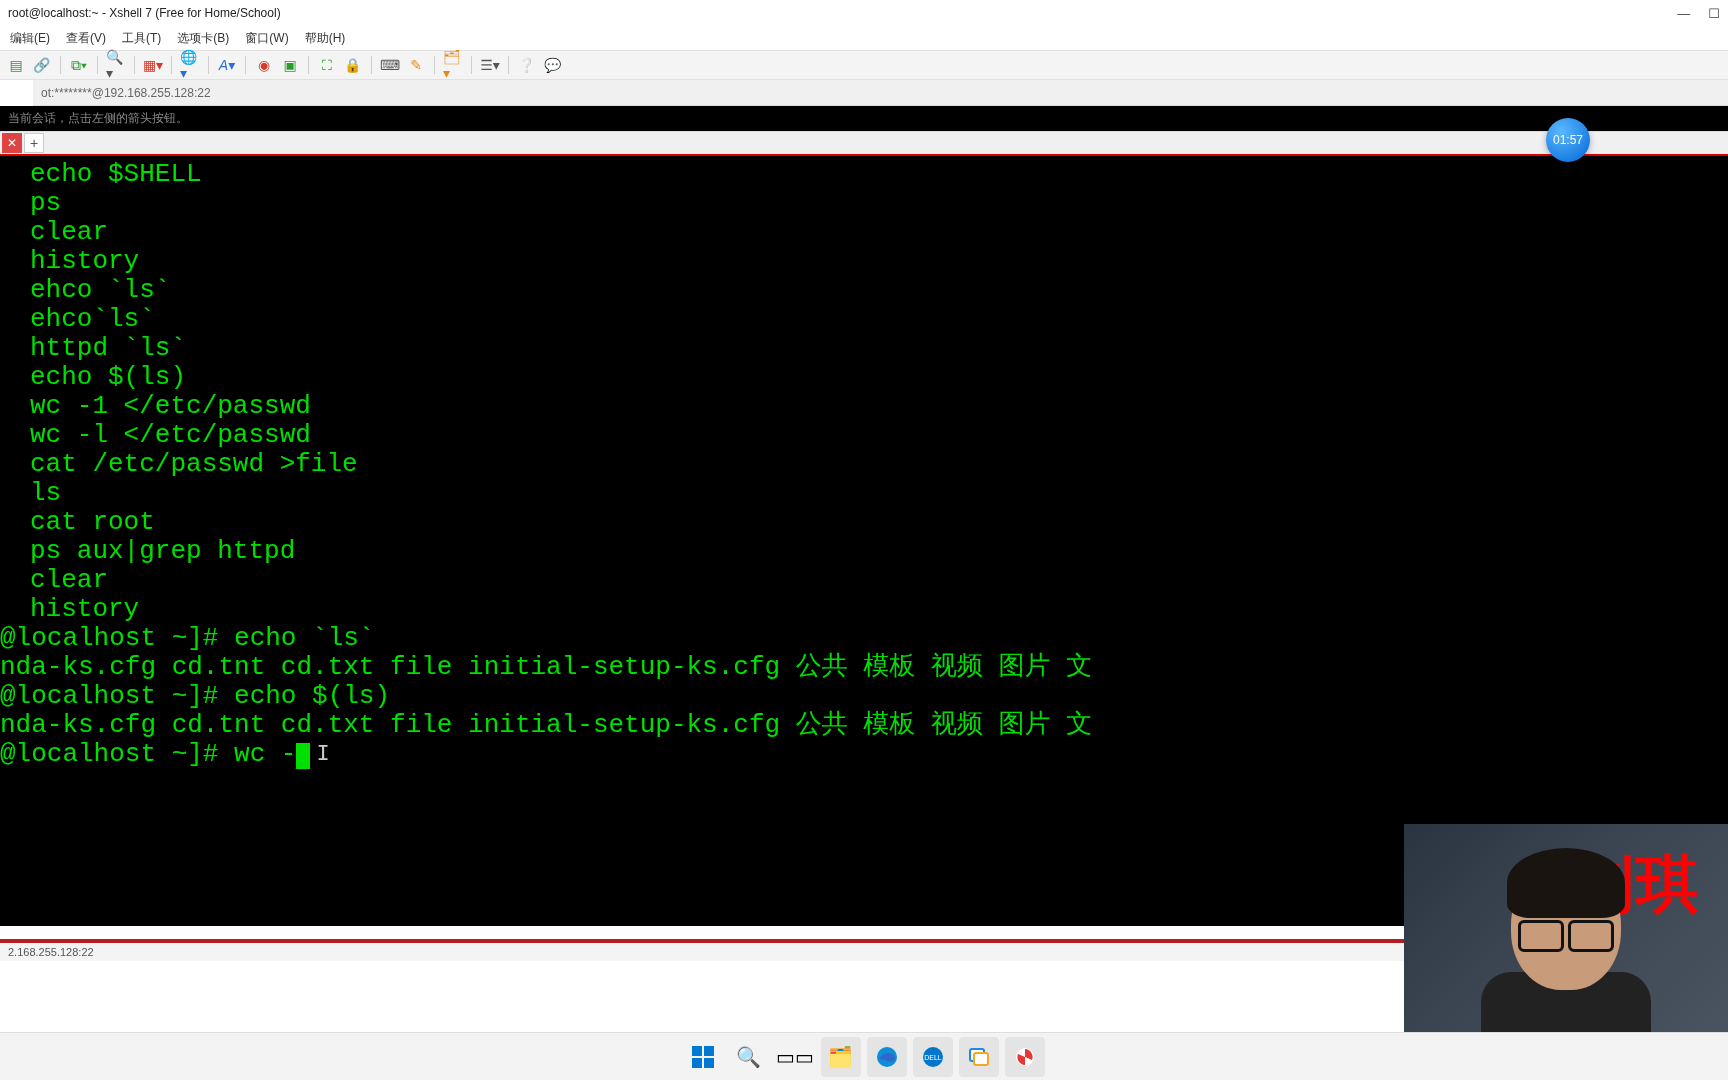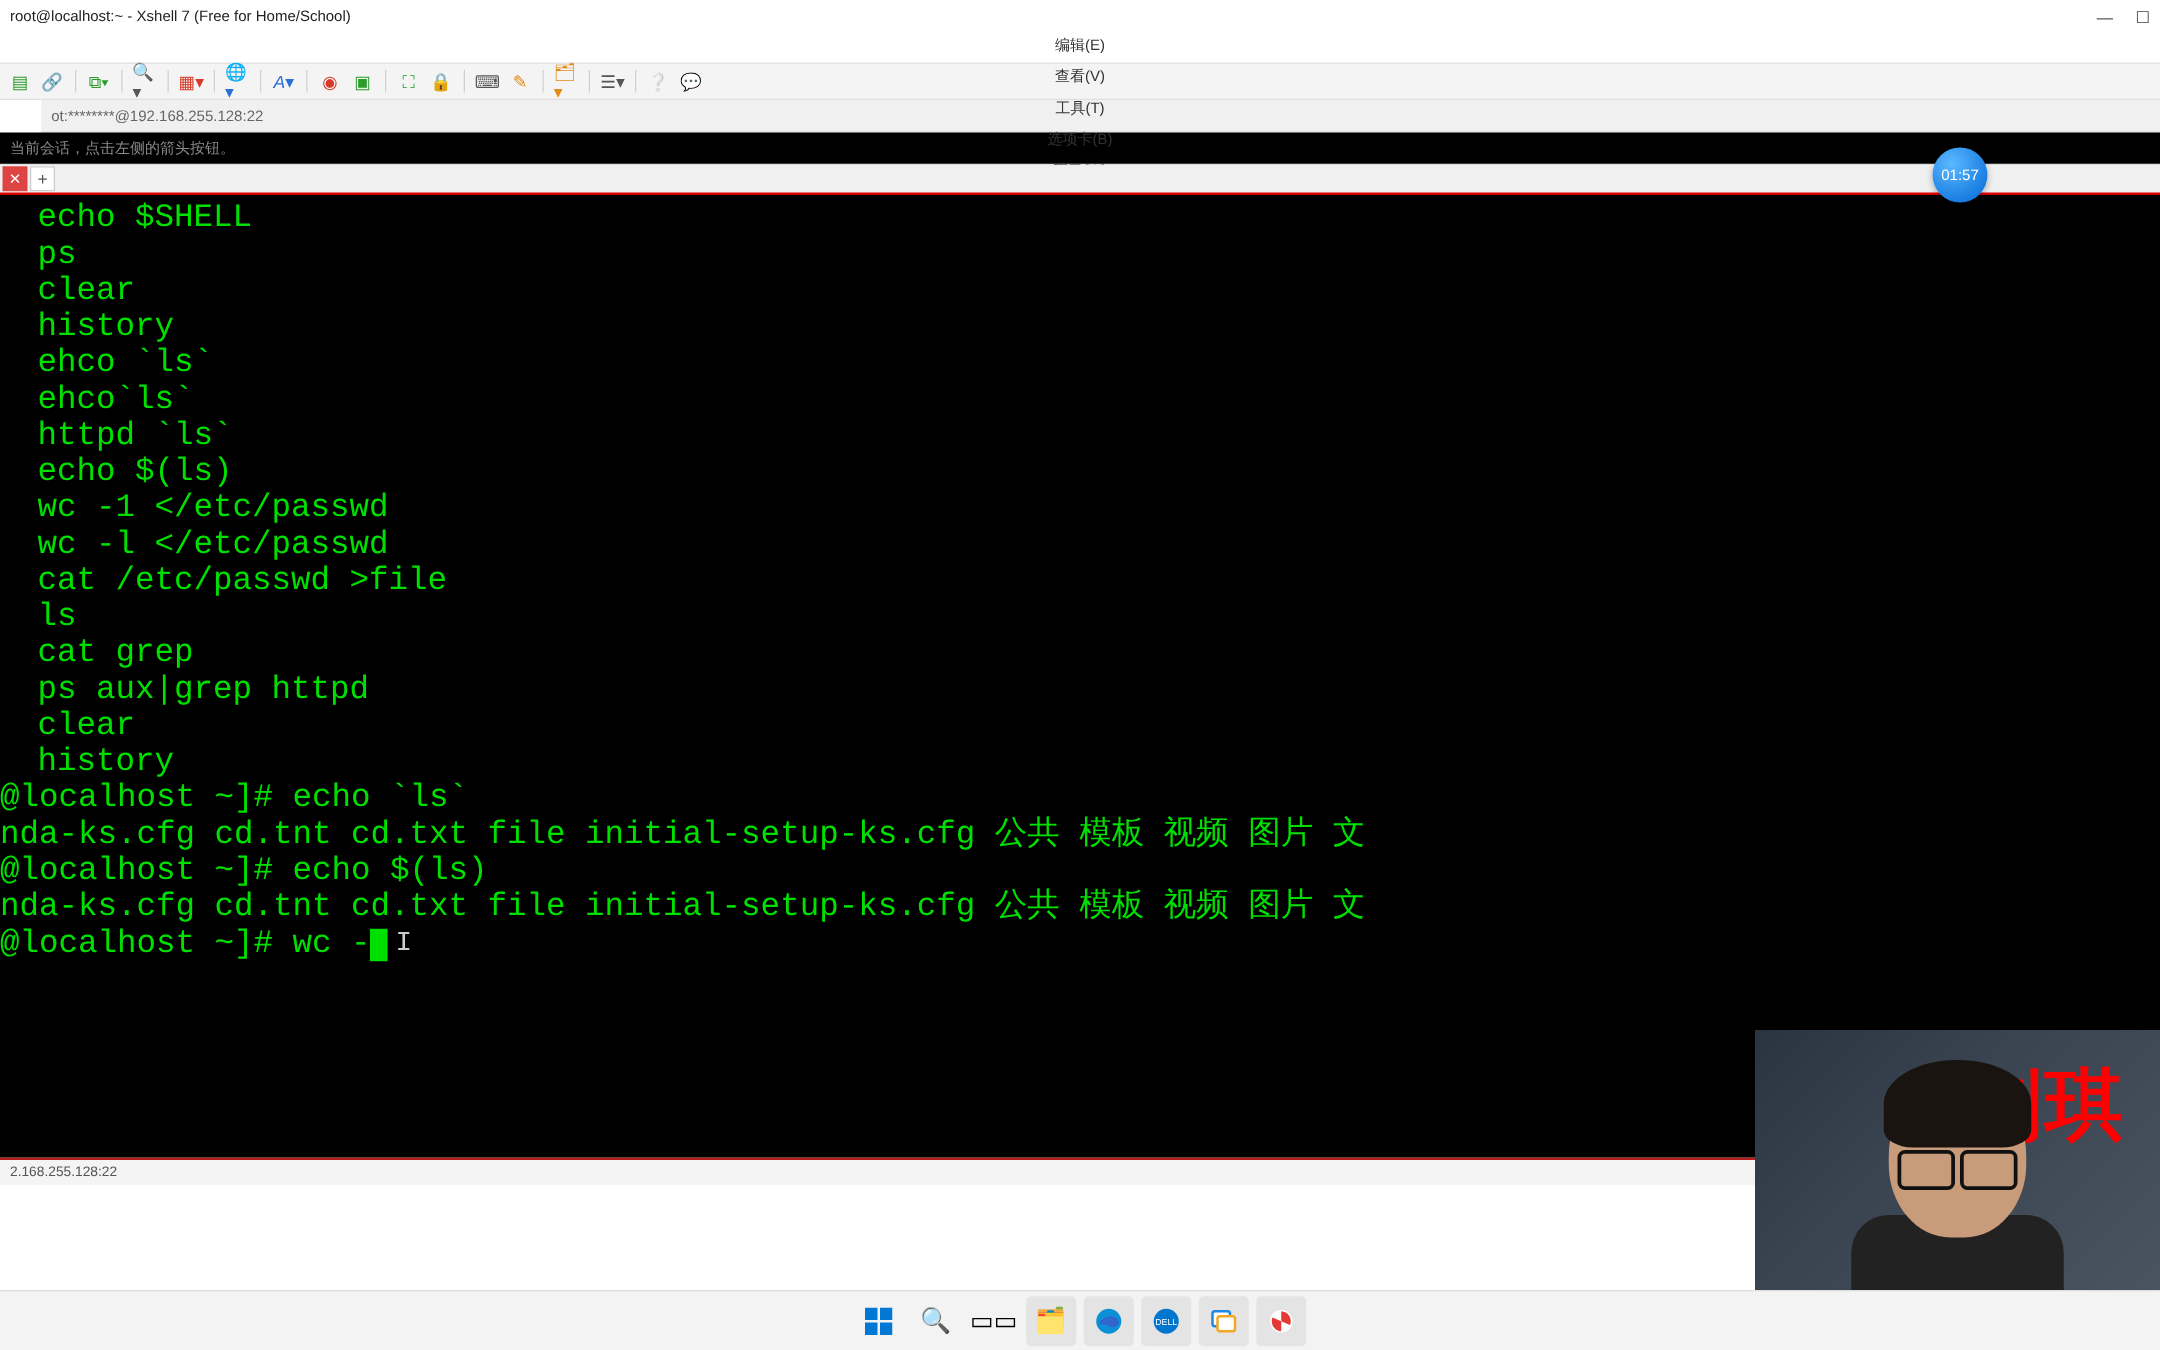--- a/index.html
+++ b/index.html
@@ -1,36 +1,36 @@
 <!DOCTYPE html>
 <html><head>
 <meta charset="utf-8">
 <style>
   * { margin: 0; padding: 0; box-sizing: border-box; }
   html, body { width: 1728px; height: 1080px; overflow: hidden; font-family: "Segoe UI", Tahoma, sans-serif; background: #fff; }
   .title-bar { height: 26px; background: #fff; display: flex; align-items: center; padding: 0 8px; font-size: 12px; color: #222; justify-content: space-between; }
   .title-bar .win-ctrls { display: flex; gap: 18px; font-size: 13px; color: #444; }
-  .menu-bar { height: 24px; background: #fff; display: flex; align-items: center; padding: 0 4px; font-size: 12px; color: #333; gap: 4px; flex-direction: column; }
+  .menu-bar { height: 24px; background: #fff; display: flex; align-items: center; padding: 0 4px; font-size: 12px; color: #333; gap: 4px; }
   .menu-bar span { padding: 2px 6px; }
   .toolbar { height: 30px; background: #f4f4f4; border-top: 1px solid #e0e0e0; border-bottom: 1px solid #e0e0e0; display: flex; align-items: center; padding: 0 6px; gap: 6px; }
   .tb-btn { width: 20px; height: 20px; display: inline-flex; align-items: center; justify-content: center; font-size: 14px; color: #555; }
   .tb-sep { width: 1px; height: 18px; background: #d0d0d0; margin: 0 2px; }
   .address-bar { height: 26px; background: #f0f0f0; display: flex; align-items: center; padding: 0 8px; font-size: 12px; color: #666; border-bottom: 1px solid #e0e0e0; margin-left: 33px; }
   .hint-bar { height: 26px; background: #000000; display: flex; align-items: center; padding: 0 8px; font-size: 12px; color: #888; border-bottom: 1px solid #ddd; }
   .tab-bar { height: 24px; background: #f0f0f0; display: flex; align-items: center; border-bottom: 2px solid #d00; position: relative; }
   .tab-close { width: 20px; height: 20px; background: #d44; color: #fff; font-size: 12px; display: inline-flex; align-items: center; justify-content: center; margin-left: 2px; }
   .tab-add { width: 20px; height: 20px; background: #fff; border: 1px solid #ccc; font-size: 14px; display: inline-flex; align-items: center; justify-content: center; margin-left: 2px; color: #555; }
   .terminal { background: #000; height: 770px; position: relative; font-family: "Consolas","Courier New",monospace; font-size: 26px; line-height: 29px; color: #00e000; padding-top: 4px; overflow: hidden; }
   .terminal .line { white-space: pre; }
   .history-line { padding-left: 30px; }
   .prompt-line { padding-left: 0; }
   .cursor { display: inline-block; width: 14px; height: 26px; background: #00e000; vertical-align: text-bottom; }
   .caret { color: #ccc; font-size: 22px; margin-left: 6px; vertical-align: middle; }
   .timer-badge { position: absolute; top: 118px; right: 138px; width: 44px; height: 44px; border-radius: 50%; background: radial-gradient(circle at 35% 30%, #5bb8ff, #0066d6); color: #fff; font-size: 12px; display: flex; align-items: center; justify-content: center; box-shadow: 0 2px 6px rgba(0,0,0,.3); z-index: 50; }
-  .status-bar { height: 22px; background: #f4f4f4; border-top: 2px solid #b91c1c; display: flex; align-items: center; padding: 0 8px; font-size: 11px; color: #555; justify-content: space-between; }
+  .status-bar { height: 22px; background: #f4f4f4; border-top: 4px solid #b91c1c; display: flex; align-items: center; padding: 0 8px; font-size: 11px; color: #555; justify-content: space-between; margin-top: 13px; }
   .status-bar .right { display: flex; gap: 8px; align-items: center; }
   .taskbar { position: absolute; bottom: 0; left: 0; right: 0; height: 48px; background: #f3f3f3; border-top: 1px solid #ddd; display: flex; align-items: center; justify-content: center; gap: 6px; }
   .task-btn { width: 40px; height: 40px; display: inline-flex; align-items: center; justify-content: center; font-size: 20px; border-radius: 4px; }
   .task-btn.active { background: rgba(0,0,0,.06); }
   .webcam { position: absolute; right: 0; bottom: 48px; width: 324px; height: 208px; background: linear-gradient(135deg,#2a3440 0%, #3a4450 40%, #4a5460 100%); z-index: 60; }
   .webcam .overlay-name { position: absolute; top: 18px; right: 28px; font-size: 62px; font-weight: 800; color: #ff0000; font-family: "Microsoft YaHei","SimHei",sans-serif; letter-spacing: 2px; }
   .webcam .person { position: absolute; bottom: 0; left: 50%; transform: translateX(-50%); width: 180px; height: 190px; }
   .webcam .head { position: absolute; top: 18px; left: 50%; transform: translateX(-50%); width: 110px; height: 130px; background: #c89b7a; border-radius: 50% 50% 45% 45%; }
   .webcam .hair { position: absolute; top: 6px; left: 50%; transform: translateX(-50%); width: 118px; height: 70px; background: #1a1410; border-radius: 50% 50% 20% 20%; }
   .webcam .glasses { position: absolute; top: 78px; left: 50%; transform: translateX(-50%); width: 96px; height: 28px; }
@@ -118,21 +118,21 @@
   <div class="line history-line">clear</div>
   <div class="line history-line">history</div>
   <div class="line history-line">ehco `ls`</div>
   <div class="line history-line">ehco`ls`</div>
   <div class="line history-line">httpd `ls`</div>
   <div class="line history-line">echo $(ls)</div>
   <div class="line history-line">wc -1 &lt;/etc/passwd</div>
   <div class="line history-line">wc -l &lt;/etc/passwd</div>
   <div class="line history-line">cat /etc/passwd &gt;file</div>
   <div class="line history-line">ls</div>
-  <div class="line history-line">cat grep</div>
+  <div class="line history-line">cat root</div>
   <div class="line history-line">ps aux|grep httpd</div>
   <div class="line history-line">clear</div>
   <div class="line history-line">history</div>
   <div class="line prompt-line">@localhost ~]# echo `ls`</div>
   <div class="line prompt-line">nda-ks.cfg cd.tnt cd.txt file initial-setup-ks.cfg 公共 模板 视频 图片 文</div>
   <div class="line prompt-line">@localhost ~]# echo $(ls)</div>
   <div class="line prompt-line">nda-ks.cfg cd.tnt cd.txt file initial-setup-ks.cfg 公共 模板 视频 图片 文</div>
   <div class="line prompt-line"><span>@localhost ~]# </span><span>wc -</span><span class="cursor"></span><span class="caret">I</span></div>
 </div>
 

